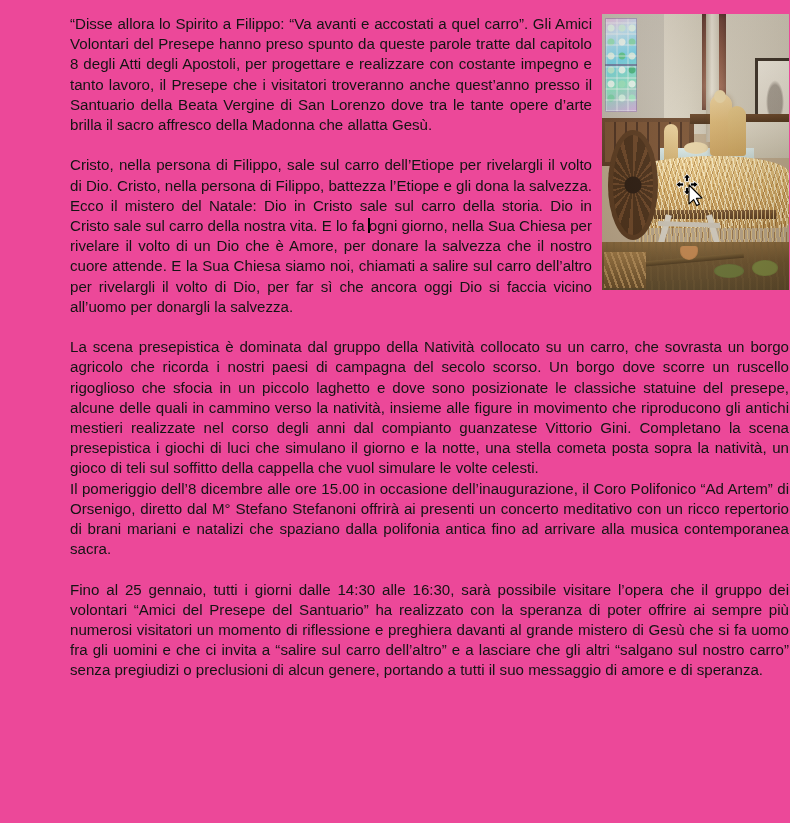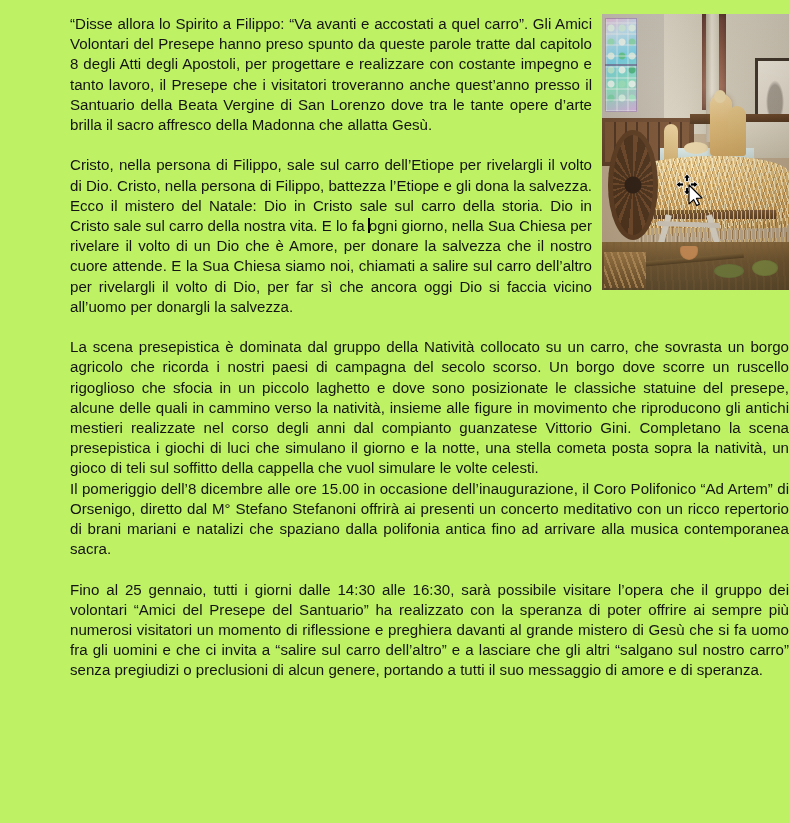--- a/index.html
+++ b/index.html
@@ -37,21 +37,21 @@
     top: 0; left: 2px;
     width: 1px; height: 823px;
     background: #e6e6e6;
   }
 
   #document-canvas {
     position: absolute;
     top: 0; left: 0;
     width: 790px;
     height: 823px;
-    background: #bef264;
+    background: #ec4899;
   }
 
   #document-body {
     position: absolute;
     left: 70px;
     top: 14px;
     width: 719px;
     font-size: 15.1px;
     line-height: 20.2px;
     color: #141414;

